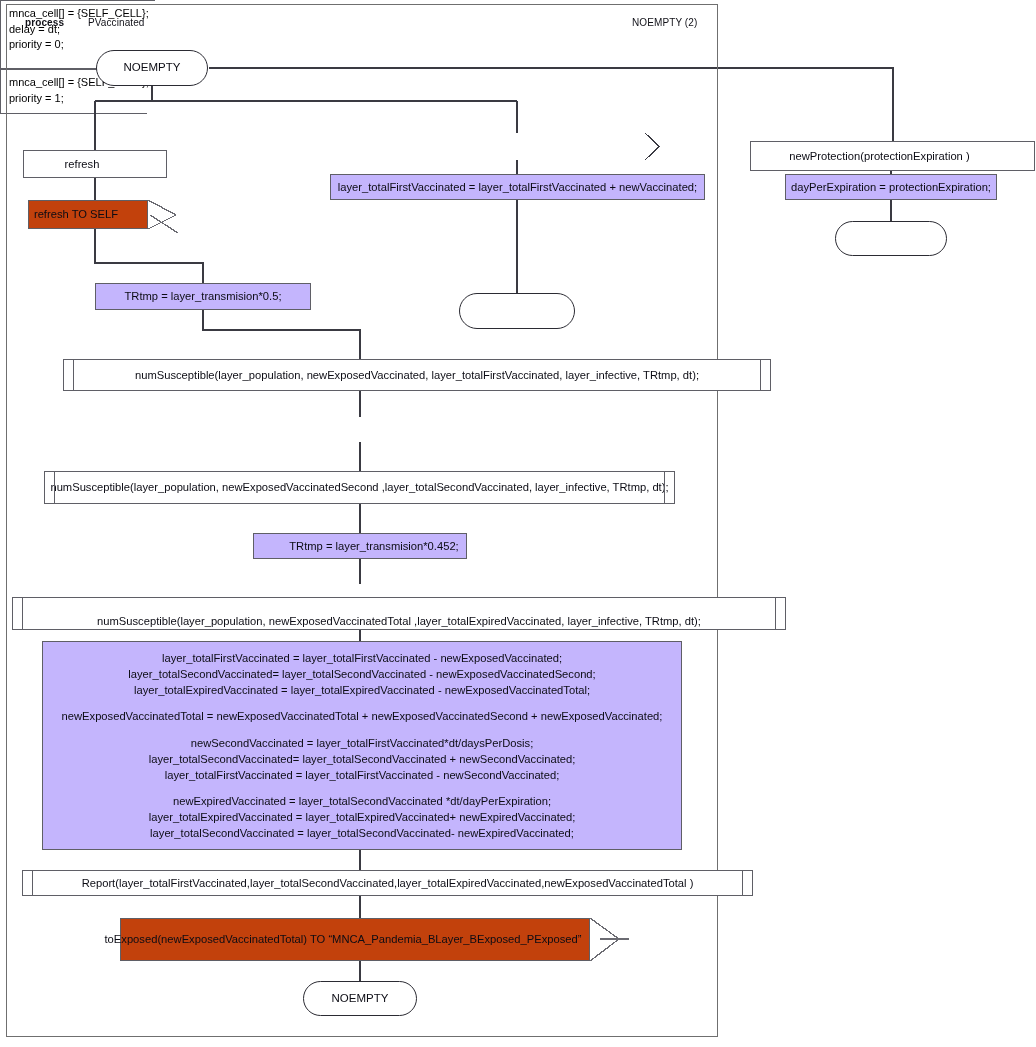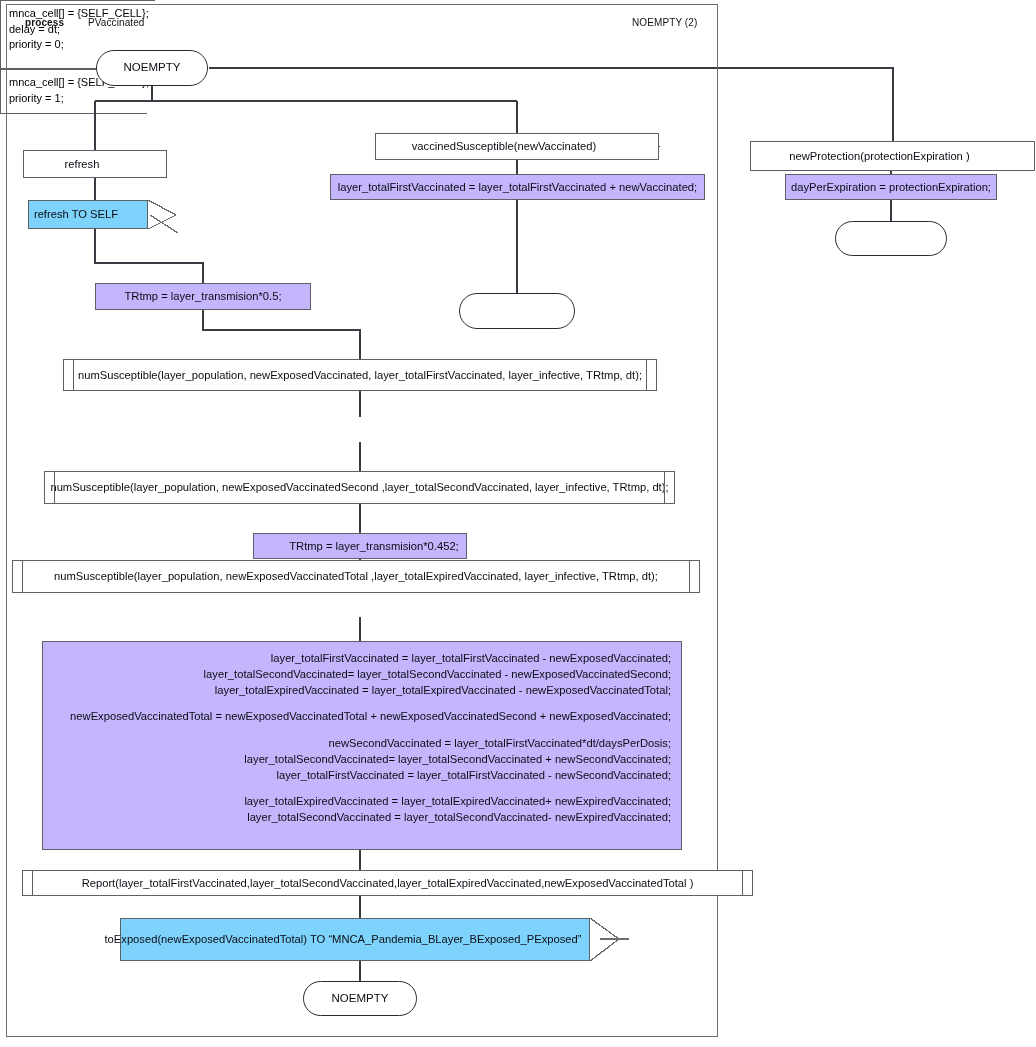--- a/index.html
+++ b/index.html
@@ -54,21 +54,21 @@
     font-size:11.2px;
     background:#c4b5fd;
   }
   .task.multiline{
     display:block;
     text-align:center;
     padding:8px 10px 6px 10px;
     white-space:normal;
     line-height:1.44;
   }
-  .task.multiline .ln{display:block;white-space:nowrap;text-align:right;}
+  .task.multiline .ln{display:block;white-space:nowrap;}
   .task.multiline .sp{display:block;height:10px;}
   
   .procbox{
     border:1.3px solid #5f5f66;
     font-size:11.2px;
     background:#ffffff;
   }
   .procbox::before,.procbox::after{
     content:"";
     position:absolute;
@@ -82,21 +82,21 @@
   .inputsig{
     border:1.3px solid #5f5f66;
     font-size:11.2px;
     background:#ffffff;
     padding-right:26px;
   }
   
   .outputsig{
     border:1.3px solid #5f5f66;
     font-size:11.2px;
-    background:#7dd3fc;
+    background:#c2410c;
     padding-right:24px;
     text-align:right;
   }
   
   .comment{
     border:1.3px solid #5f5f66;
     border-right:none;
     font-size:11px;
     background:#ffffff;
     display:block;
@@ -189,68 +189,66 @@
   <div class="comment" style="left:178px;top:199px;width:140px;height:58px;">
     <span class="ln">mnca_cell[] = {SELF_CELL};</span>
     <span class="ln">delay = dt;</span>
     <span class="ln">priority = 0;</span>
   </div>
 
   <div class="node task" style="left:95px;top:283px;width:216px;height:27px;">
     <span>TRtmp  = layer_transmision*0.5;</span>
   </div>
 
-  <div class="node inputsig" style="left:375px;top:133px;width:284px;height:27px;">
-    <span>vaccinedSusceptible(newVaccinated)</span>
-  </div>
 
   <div class="node task" style="left:330px;top:174px;width:375px;height:26px;">
     <span>layer_totalFirstVaccinated = layer_totalFirstVaccinated + newVaccinated;</span>
   </div>
 
   <div class="node state" style="left:459px;top:293px;width:116px;height:36px;"></div>
 
   <div class="node task" style="left:785px;top:174px;width:212px;height:26px;">
     <span>dayPerExpiration = protectionExpiration;</span>
   </div>
 
   <div class="node inputsig" style="left:750px;top:141px;width:285px;height:30px;">
     <span>newProtection(protectionExpiration )</span>
   </div>
 
   <div class="node state" style="left:835px;top:221px;width:112px;height:35px;"></div>
 
-  <div class="node procbox" style="left:63px;top:359px;width:594px;height:32px;">
+  <div class="node procbox" style="left:63px;top:359px;width:708px;height:32px;">
     <span>numSusceptible(layer_population, newExposedVaccinated, layer_totalFirstVaccinated, layer_infective, TRtmp, dt);</span>
   </div>
 
 
   <div class="node procbox" style="left:44px;top:471px;width:631px;height:33px;">
     <span>numSusceptible(layer_population, newExposedVaccinatedSecond ,layer_totalSecondVaccinated, layer_infective, TRtmp, dt);</span>
   </div>
 
   <div class="node task" style="left:253px;top:533px;width:214px;height:26px;padding-left:28px;">
     <span>TRtmp = layer_transmision*0.452;</span>
   </div>
 
-  <div class="node procbox" style="left:12px;top:560px;width:688px;height:33px;">
+  <div class="node procbox" style="left:12px;top:597px;width:774px;height:33px;align-items:flex-end;">
     <span>numSusceptible(layer_population, newExposedVaccinatedTotal ,layer_totalExpiredVaccinated, layer_infective, TRtmp, dt);</span>
   </div>
 
   <div class="node task multiline" style="left:42px;top:641px;width:640px;height:209px;">
     <span class="ln">layer_totalFirstVaccinated = layer_totalFirstVaccinated - newExposedVaccinated;</span>
     <span class="ln">layer_totalSecondVaccinated= layer_totalSecondVaccinated - newExposedVaccinatedSecond;</span>
     <span class="ln">layer_totalExpiredVaccinated = layer_totalExpiredVaccinated - newExposedVaccinatedTotal;</span>
     <span class="sp"></span>
     <span class="ln">newExposedVaccinatedTotal = newExposedVaccinatedTotal + newExposedVaccinatedSecond  + newExposedVaccinated;</span>
     <span class="sp"></span>
     <span class="ln">newSecondVaccinated = layer_totalFirstVaccinated*dt/daysPerDosis;</span>
     <span class="ln">layer_totalSecondVaccinated= layer_totalSecondVaccinated + newSecondVaccinated;</span>
     <span class="ln">layer_totalFirstVaccinated = layer_totalFirstVaccinated - newSecondVaccinated;</span>
     <span class="sp"></span>
+    <span class="ln">newExpiredVaccinated = layer_totalSecondVaccinated *dt/dayPerExpiration;</span>
     <span class="ln">layer_totalExpiredVaccinated = layer_totalExpiredVaccinated+ newExpiredVaccinated;</span>
     <span class="ln">layer_totalSecondVaccinated = layer_totalSecondVaccinated- newExpiredVaccinated;</span>
   </div>
 
   <div class="node procbox" style="left:22px;top:870px;width:731px;height:26px;">
     <span>Report(layer_totalFirstVaccinated,layer_totalSecondVaccinated,layer_totalExpiredVaccinated,newExposedVaccinatedTotal )</span>
   </div>
 
   <div class="node outputsig" style="left:120px;top:918px;width:470px;height:43px;">
     <span>toExposed(newExposedVaccinatedTotal) TO “MNCA_Pandemia_BLayer_BExposed_PExposed”</span>

